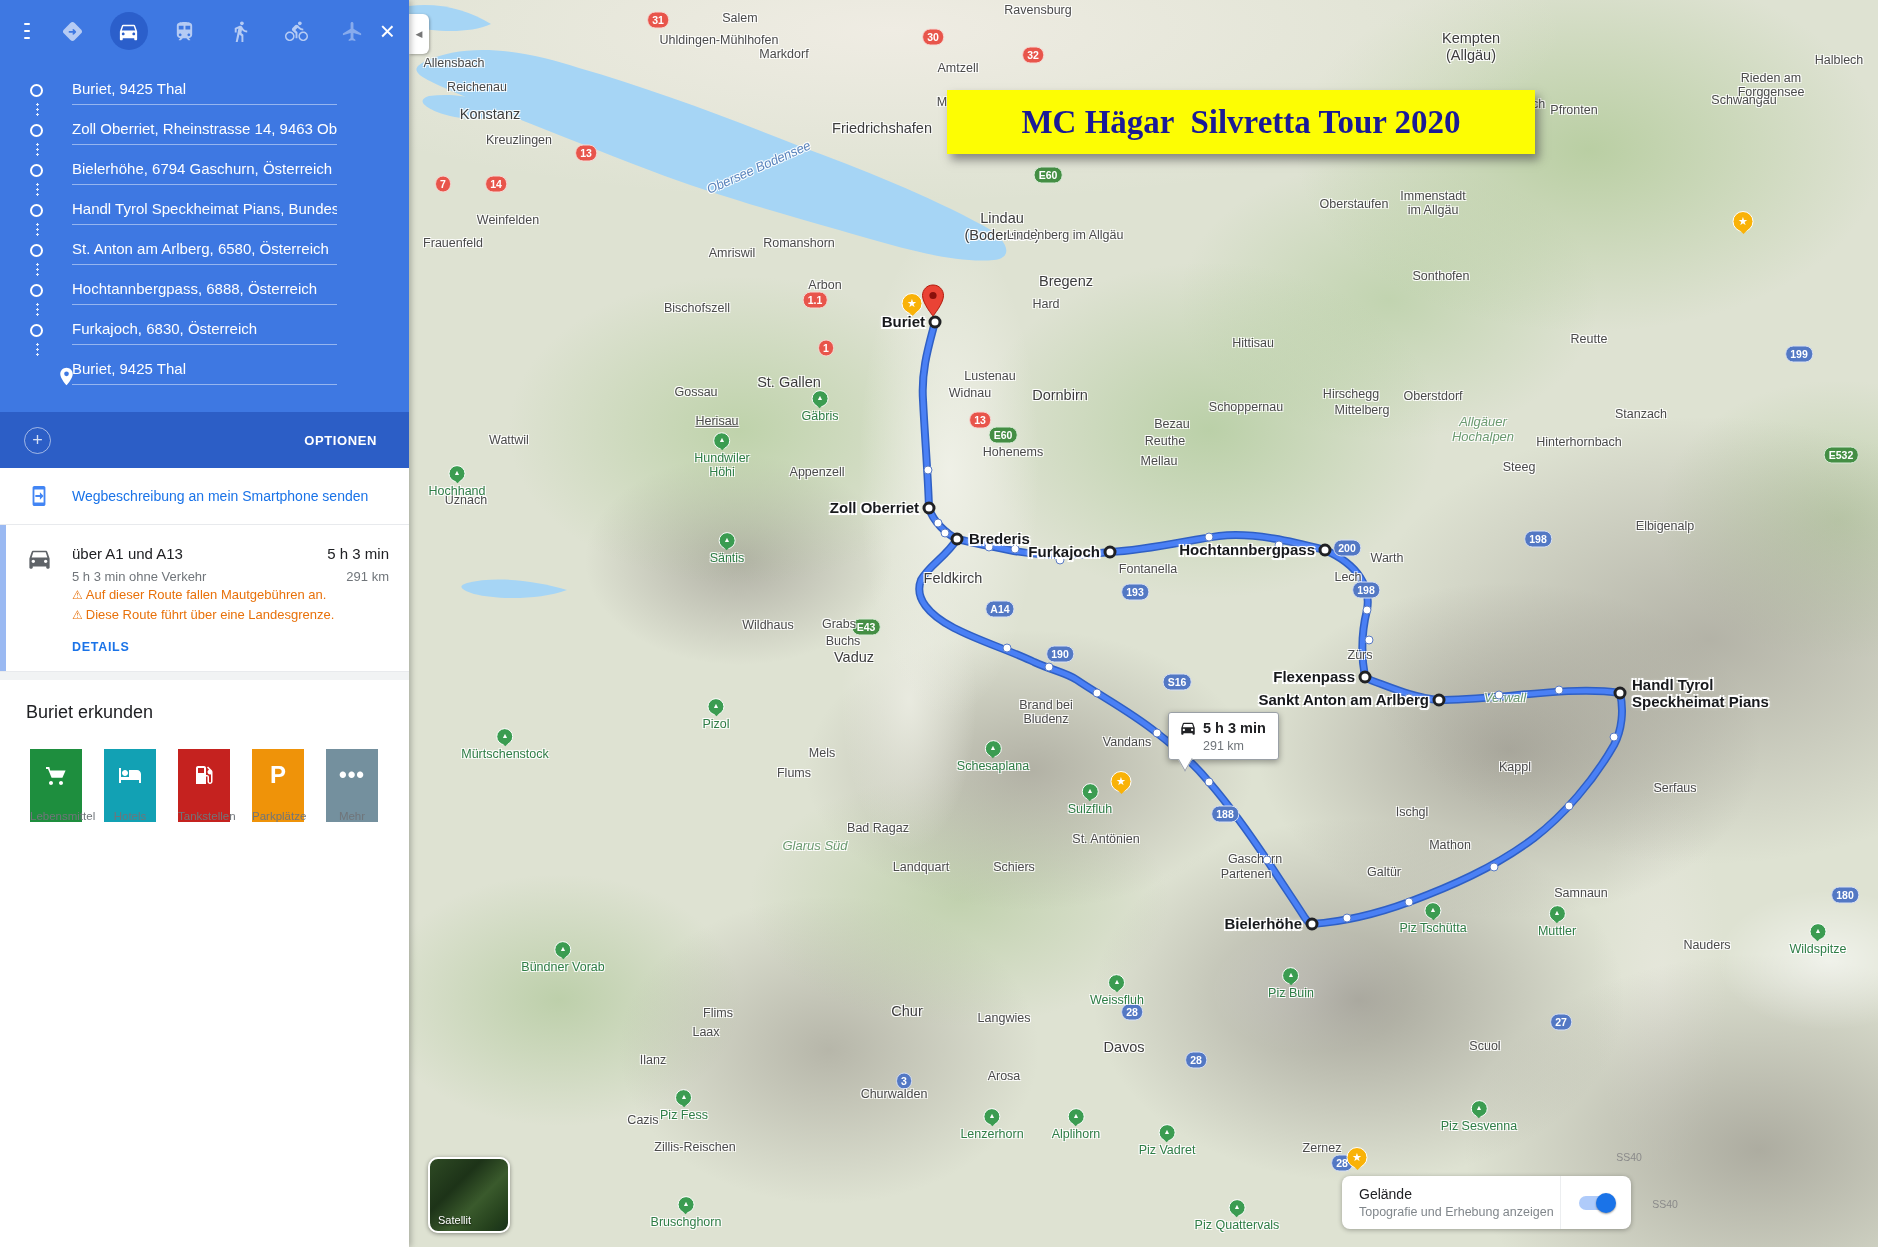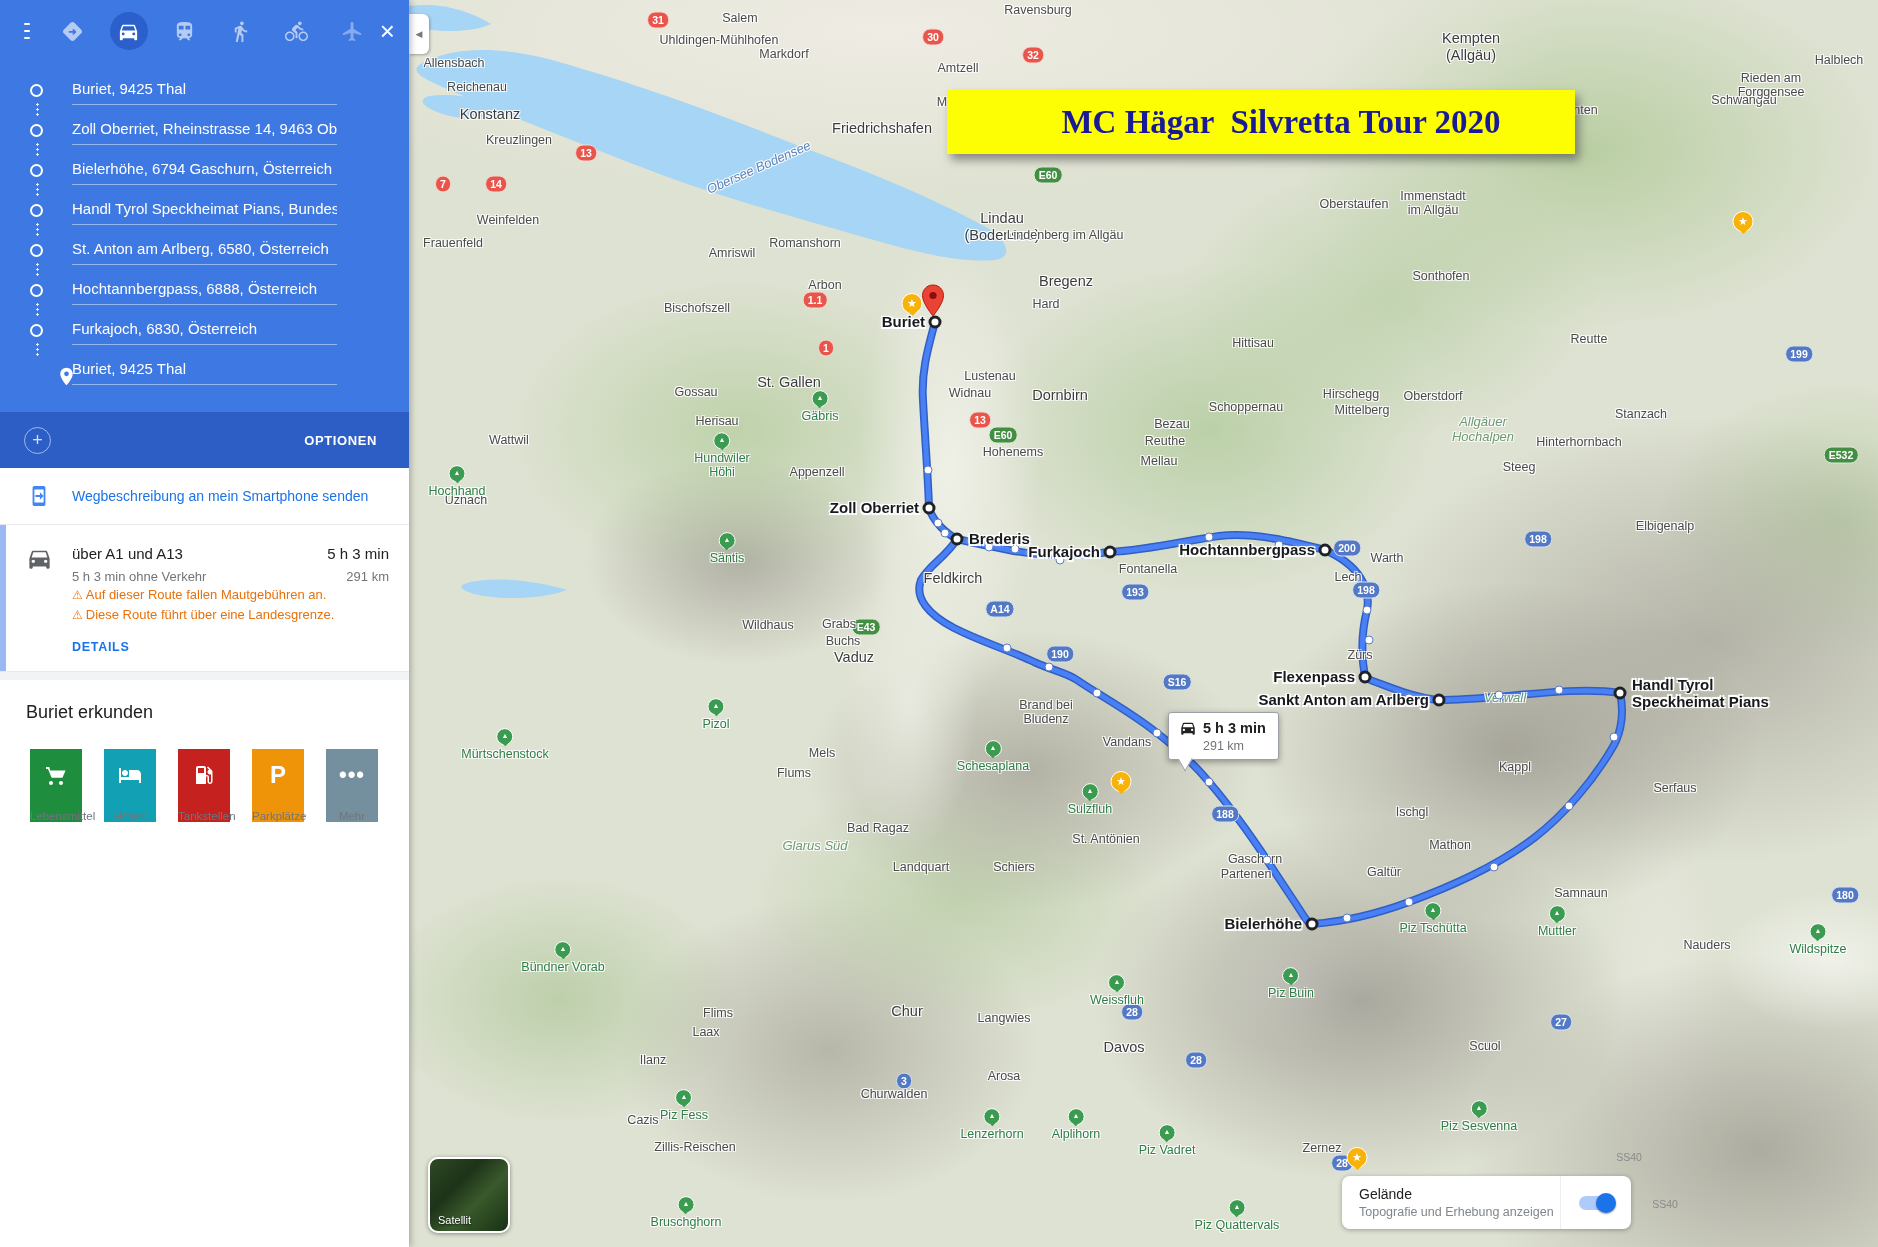--- a/index.html
+++ b/index.html
@@ -89,21 +89,21 @@
       radial-gradient(160px 100px at 1420px 960px, rgba(255,255,255,.55), transparent 70%),
       radial-gradient(140px 90px at 900px 990px, rgba(255,255,255,.5), transparent 70%),
       radial-gradient(420px 280px at 1350px 1150px, rgba(140,136,127,.6), transparent 70%),
       radial-gradient(260px 200px at 1430px 520px, rgba(160,190,135,.5), transparent 70%),
       radial-gradient(90px 260px at 1250px 980px, rgba(232,232,222,.7), transparent 75%);}
   .map-svg{position:absolute;left:0;top:0;pointer-events:none;}
   .layer{position:absolute;inset:0;pointer-events:none;}
 
   .collapse-btn{position:absolute;left:0;top:14px;width:20px;height:40px;background:#fff;border-radius:0 6px 6px 0;box-shadow:1px 1px 3px rgba(0,0,0,.3);display:flex;align-items:center;justify-content:center;color:#777;font-size:9px;cursor:pointer;z-index:8;}
 
-  .banner{position:absolute;left:538px;top:90px;width:588px;height:64px;background:#FDFD03;color:#1A1A96;display:flex;align-items:center;justify-content:center;font-family:"Liberation Serif",serif;font-weight:bold;font-size:33px;white-space:pre;box-shadow:4px 6px 9px rgba(60,60,60,.55);z-index:9;padding-left:40px;}
+  .banner{position:absolute;left:538px;top:90px;width:588px;height:64px;background:#FDFD03;color:#1A1A96;display:flex;align-items:center;justify-content:center;font-family:"Liberation Serif",serif;font-weight:bold;font-size:33px;white-space:pre;box-shadow:4px 6px 9px rgba(60,60,60,.55);z-index:9;}
 
   .shield{position:absolute;transform:translate(-50%,-50%);font-size:10.5px;font-weight:bold;color:#fff;padding:1px 4px;border-radius:8px;z-index:3;line-height:13px;}
   .shield.red{background:#E8554B;border:1px solid #f7d9d4;}
   .shield.green{background:#448E44;border:1px solid #d9ecd7;}
   .shield.blue{background:#5378C4;border:1px solid #d7e0f3;}
   .shield.ss{background:none;border:none;color:#8a8a8a;font-weight:normal;font-size:10.5px;}
 
   .mlabel{position:absolute;transform:translate(-50%,-50%);color:#4a4a4a;font-size:12.5px;white-space:pre-line;text-align:center;z-index:4;line-height:1.15;
     text-shadow:-1px -1px 0 rgba(255,255,255,.9),1px -1px 0 rgba(255,255,255,.9),-1px 1px 0 rgba(255,255,255,.9),1px 1px 0 rgba(255,255,255,.9);}
   .mlabel.lg{font-size:14.5px;color:#3c3c3c;}
@@ -420,26 +420,26 @@
         <span class="mlabel water" style="left: 350px; top: 168px; transform: translate(-50%, -50%) rotate(-24deg);">Obersee  Bodensee</span>
         <span class="mlabel area" style="left: 1074px; top: 430px;">Allgäuer
 Hochalpen</span>
         <span class="mlabel area" style="left: 1096px; top: 698px;">Verwall</span>
         <span class="mlabel area" style="left: 406px; top: 846px;">Glarus Süd</span>
         <span class="mlabel" style="left: 45px; top: 63px;">Allensbach</span>
         <span class="mlabel" style="left: 68px; top: 87px;">Reichenau</span>
         <span class="mlabel" style="left: 110px; top: 140px;">Kreuzlingen</span>
         <span class="mlabel" style="left: 99px; top: 220px;">Weinfelden</span>
         <span class="mlabel" style="left: 44px; top: 243px;">Frauenfeld</span>
-        <span class="mlabel" style="left: 390px; top: 243px; margin-left: 6px;">Romanshorn</span>
+        <span class="mlabel" style="left: 390px; top: 243px;">Romanshorn</span>
         <span class="mlabel" style="left: 323px; top: 253px;">Amriswil</span>
         <span class="mlabel" style="left: 416px; top: 285px;">Arbon</span>
         <span class="mlabel" style="left: 288px; top: 308px;">Bischofszell</span>
         <span class="mlabel" style="left: 287px; top: 392px;">Gossau</span>
-        <span class="mlabel" style="left: 308px; top: 421px;">Herisau</span>
+        <span class="mlabel" style="left: 308px; top: 421px; text-decoration: underline;">Herisau</span>
         <span class="mlabel" style="left: 408px; top: 472px;">Appenzell</span>
         <span class="mlabel" style="left: 100px; top: 440px;">Wattwil</span>
         <span class="mlabel" style="left: 57px; top: 500px;">Uznach</span>
         <span class="mlabel" style="left: 331px; top: 18px;">Salem</span>
         <span class="mlabel" style="left: 310px; top: 40px;">Uhldingen-Mühlhofen</span>
         <span class="mlabel" style="left: 375px; top: 54px;">Markdorf</span>
         <span class="mlabel" style="left: 629px; top: 10px;">Ravensburg</span>
         <span class="mlabel" style="left: 569px; top: 102px;">Meckenbeuren</span>
         <span class="mlabel" style="left: 549px; top: 68px;">Amtzell</span>
         <span class="mlabel" style="left: 656px; top: 235px;">Lindenberg im Allgäu</span>

